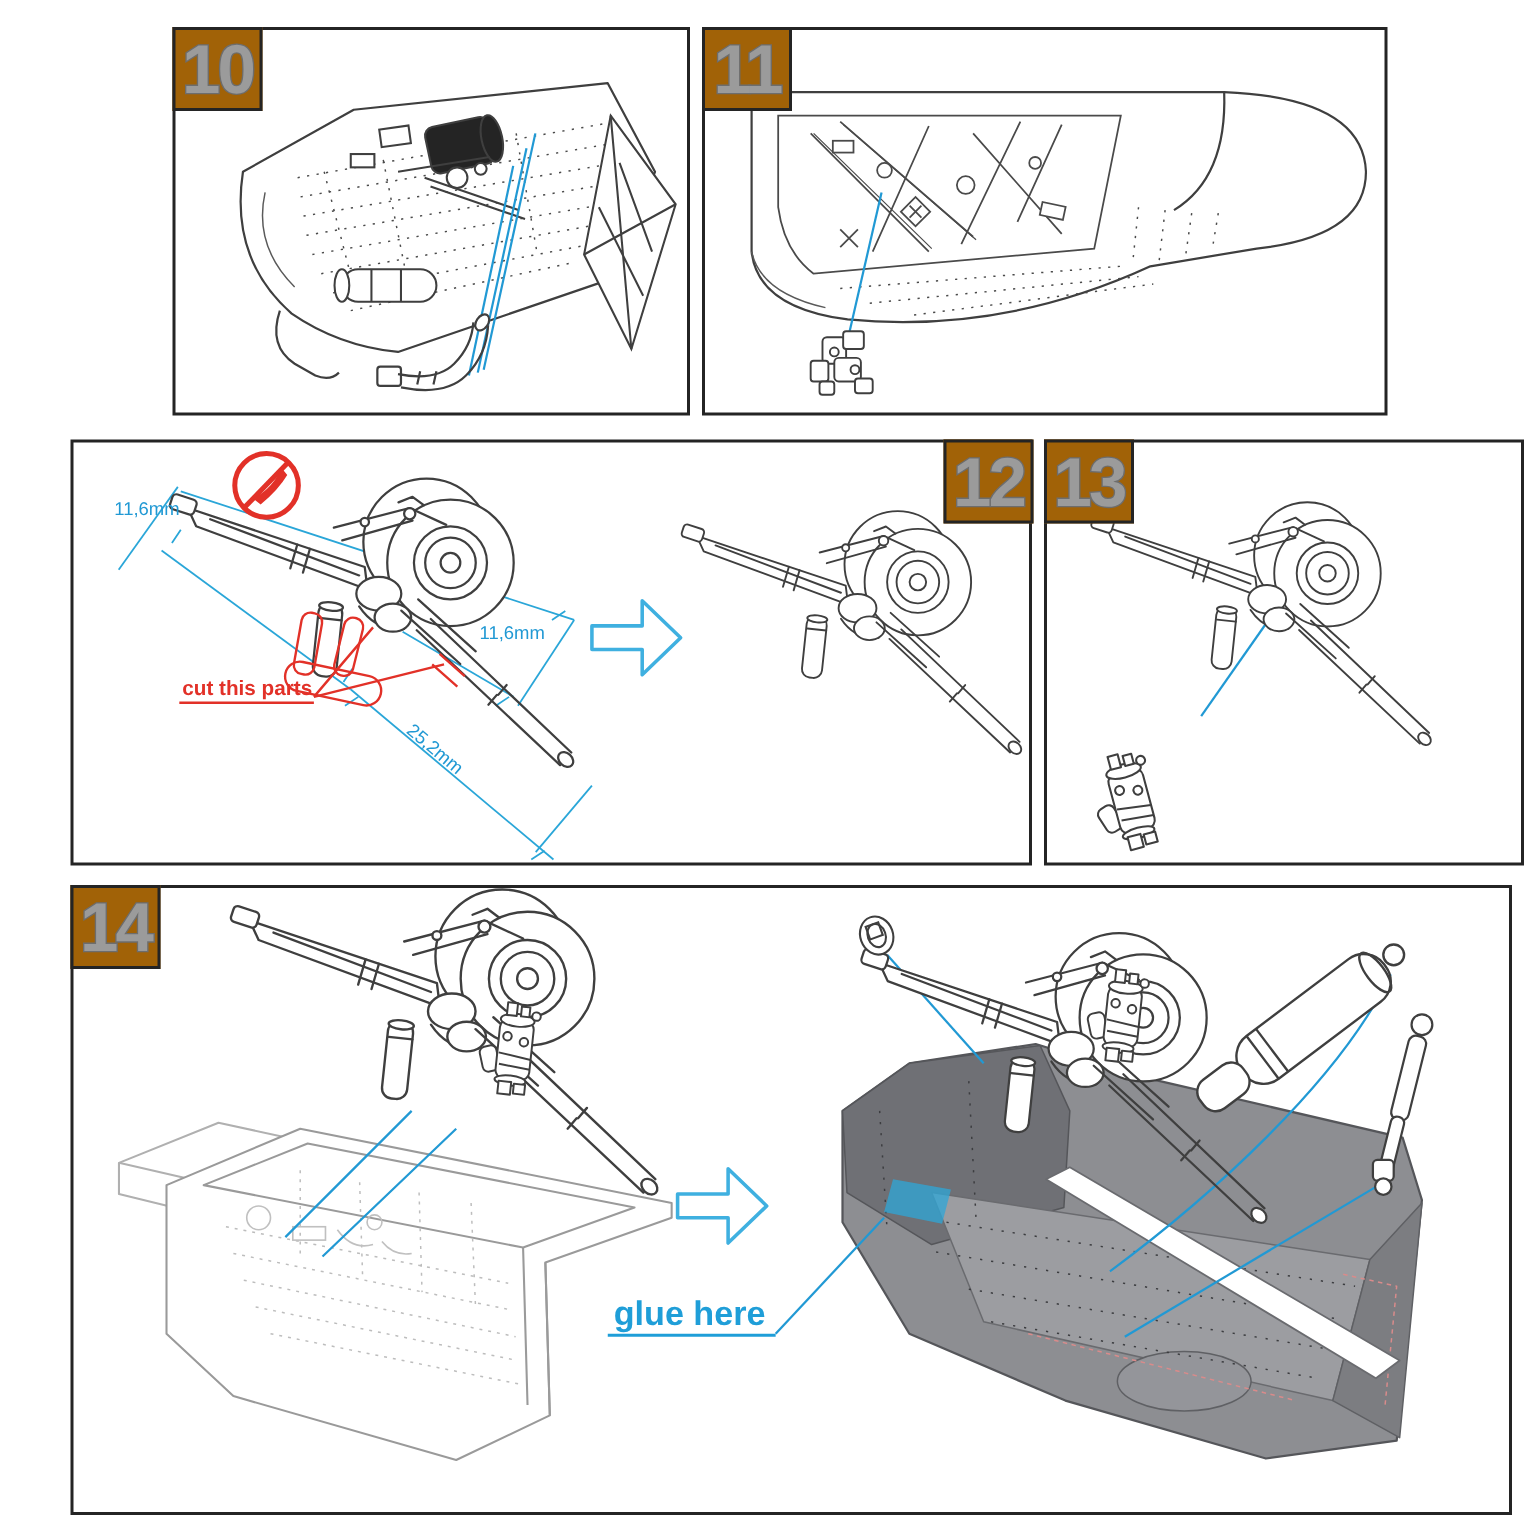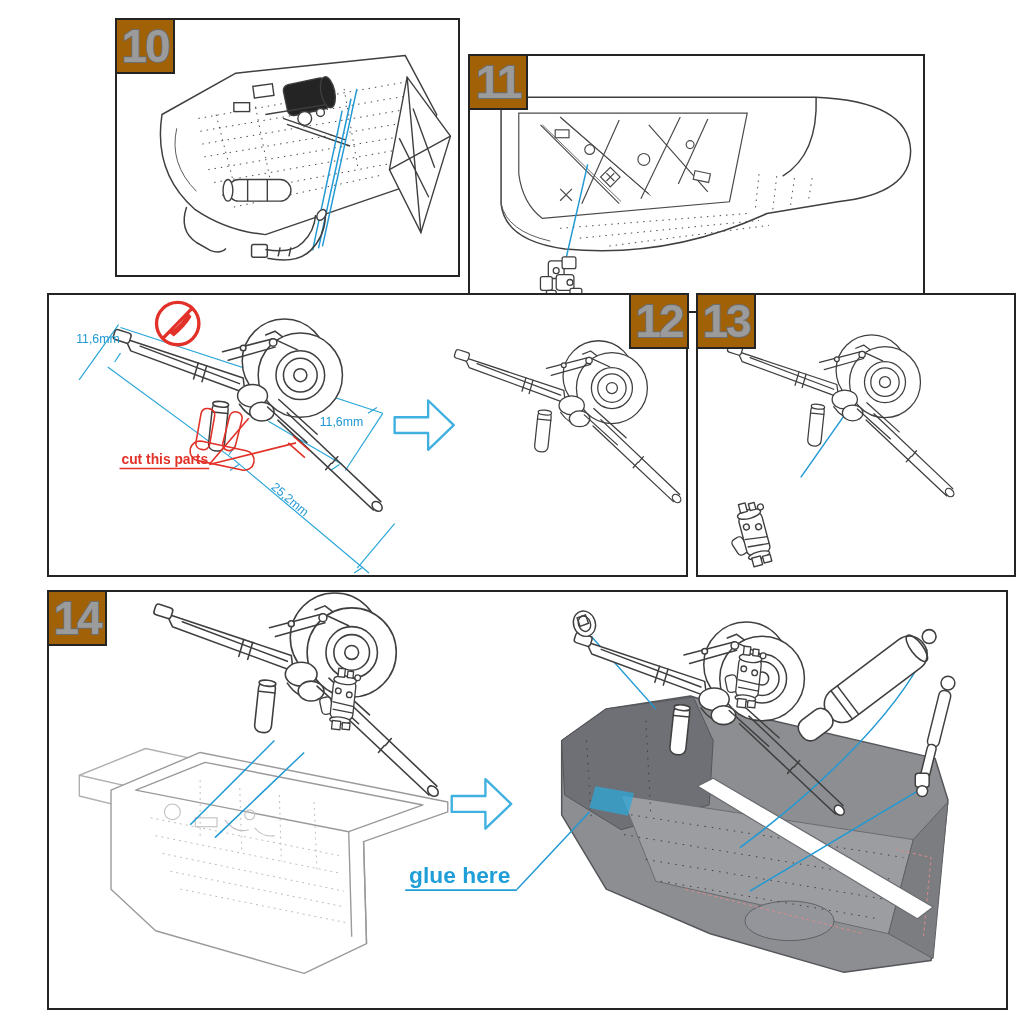--- a/index.html
+++ b/index.html
@@ -122,21 +122,21 @@
       <ellipse cx="207" cy="198" rx="6" ry="4" transform="rotate(-55 207 198)"></ellipse>
     </g>
   </svg>
   <div class="stepbox tl">
     <svg width="56" height="52" viewBox="0 0 56 52">
         <text class="stepnum" x="28" y="42" text-anchor="middle">10</text>
       </svg>
   </div>
 </section>
 
-<section class="panel" style="left:468px;top:18px;width:457px;height:259px;margin-top:36px;">
+<section class="panel" style="left:468px;top:18px;width:457px;height:259px;">
   <svg class="art" viewBox="0 0 457 259">
     <g stroke="#3f3f3f" stroke-width="1.5" fill="#fff" stroke-linejoin="round">
       <path d="M30,42 L350,42 Q444,46 446,96 Q446,140 372,148 L300,160 Q200,206 95,196 Q34,188 30,150 Z"></path>
       <path d="M350,42 Q352,100 316,122" fill="none"></path>
       <path d="M30,150 Q36,178 80,188" fill="none" stroke="#5a5a5a" stroke-width="1"></path>
     </g>
     <g stroke="#4a4a4a" stroke-width="1.2" fill="none">
       <path d="M48,58 L280,58 L262,148 L72,165 Q52,150 48,120 Z"></path>
       <path d="M70,70 L150,150 M90,62 L180,140 M150,65 L112,150 M180,70 L240,138 M212,62 L172,145 M240,64 L210,130"></path>
       <path d="M72,70 L152,148 M92,64 L182,142" stroke-width="0.8"></path>

